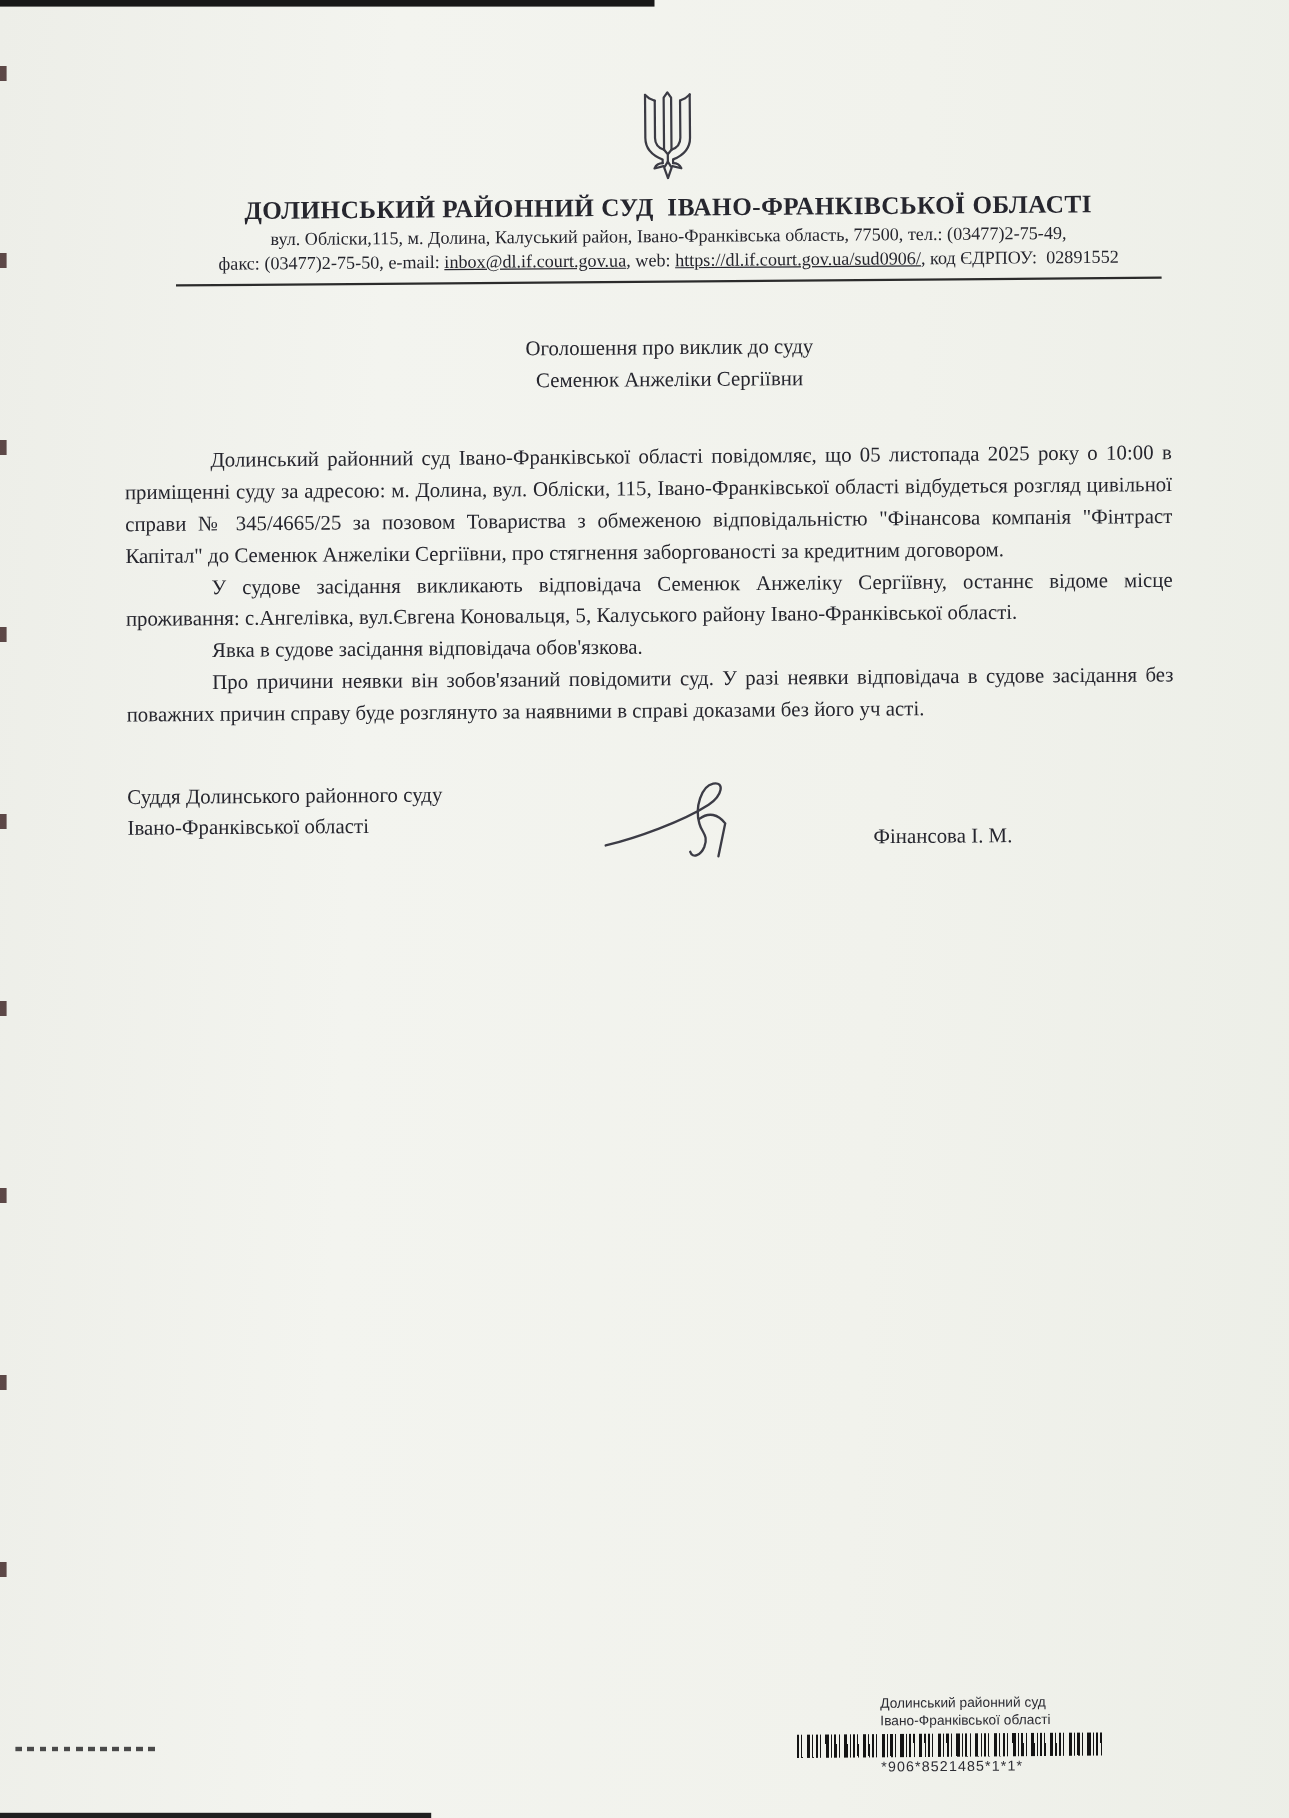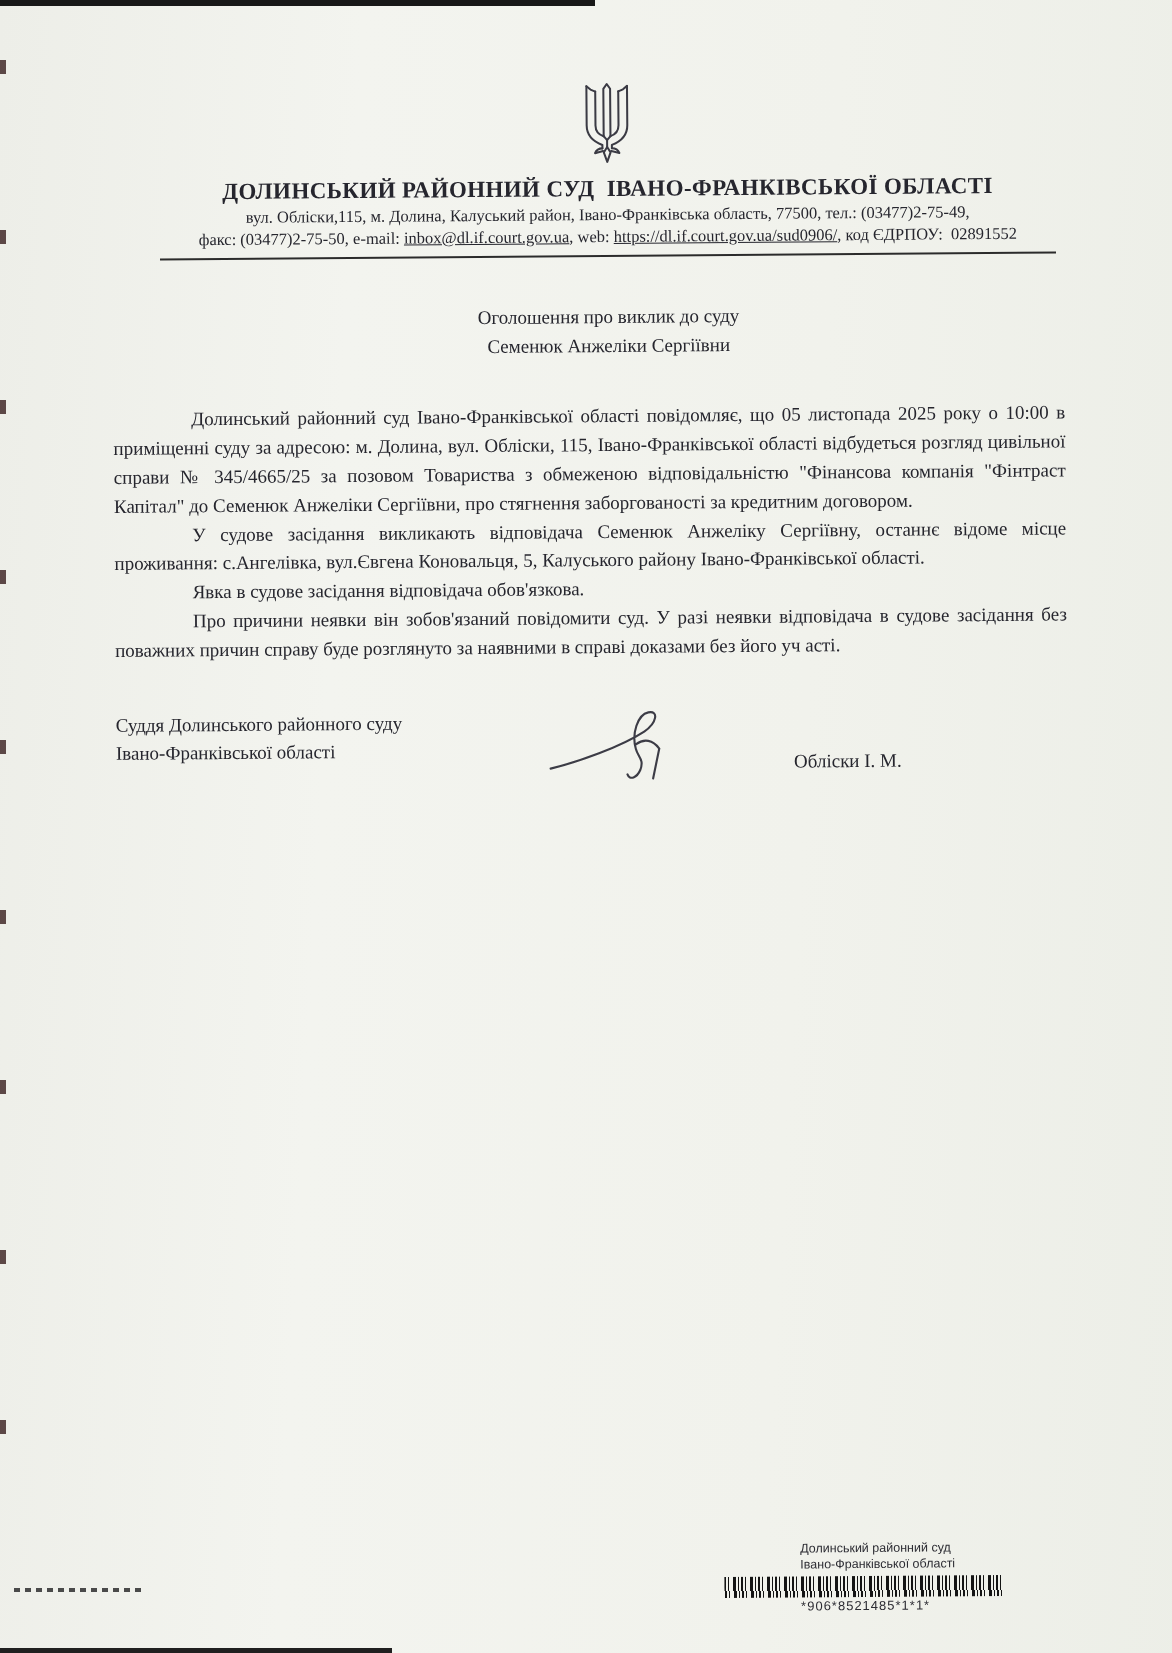--- a/index.html
+++ b/index.html
@@ -103,21 +103,21 @@
     </div>
 
     <div class="sig-block">
       <div class="sig-role">
         <div>Суддя Долинського районного суду</div>
         <div>Івано-Франківської області</div>
       </div>
       <svg class="signature-svg" viewBox="0 0 140 90">
         <path d="M4 62 C 30 56, 70 42, 92 28 C 104 20, 106 8, 96 10 C 86 12, 80 30, 84 44 C 86 52, 92 54, 88 64 C 85 71, 78 74, 76 68 M84 40 C 92 34, 100 36, 106 44 L100 72" fill="none" stroke="#3c3c46" stroke-width="2" stroke-linecap="round"></path>
       </svg>
-      <div class="sig-name">Обліски І. М.</div>
+      <div class="sig-name">Фінансова І. М.</div>
     </div>
 
     <div class="stamp">
       <div class="stamp-lines">
         <div>Долинський районний суд</div>
         <div>Івано-Франківської області</div>
       </div>
       <div class="barcode"></div>
       <div class="barcode-number">*906*8521485*1*1*</div>
     </div>

